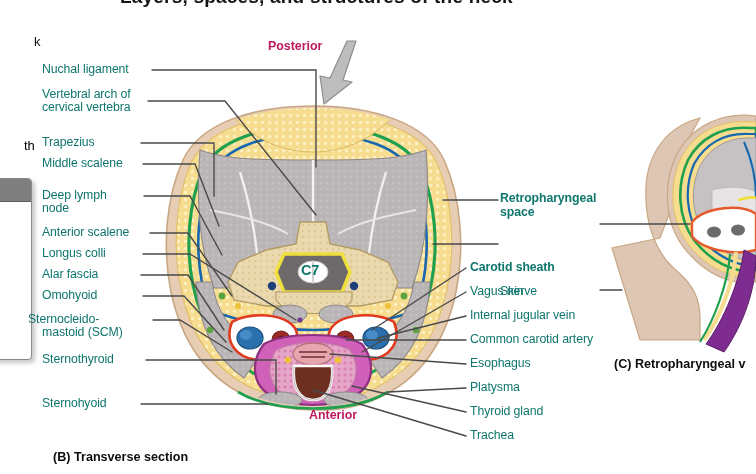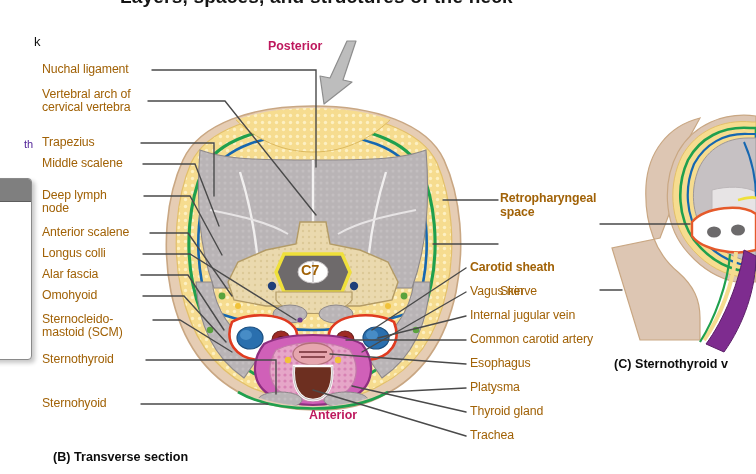--- a/index.html
+++ b/index.html
@@ -11,24 +11,24 @@
   .cut-title{position:absolute;left:120px;top:-14px;width:560px;height:22px;
              font-size:19px;font-weight:700;color:#151515;white-space:nowrap;
              overflow:hidden;letter-spacing:.2px;}
 
   
   .side-win{position:absolute;left:-30px;top:178px;width:60px;height:180px;
             background:#ffffff;border:1.6px solid #8a8a8a;border-radius:4px;
             box-shadow:3px 3px 4px rgba(0,0,0,.22);overflow:hidden;}
   .side-win-bar{height:22px;background:#7f7f7f;border-bottom:1.5px solid #5d5d5d;}
   .side-win-t1{position:absolute;left:34px;top:34px;font-size:13px;color:#111;}
-  .side-win-t2{position:absolute;left:24px;top:138px;font-size:11px;color:#4c1d95;}
-
-  
-  .lbl{position:absolute;font-size:12.3px;line-height:13.4px;color:#a16207;
+  .side-win-t2{position:absolute;left:24px;top:138px;font-size:13px;color:#000000;}
+
+  
+  .lbl{position:absolute;font-size:12.3px;line-height:13.4px;color:#0f766e;
        white-space:pre;letter-spacing:-.1px;}
   .lbl.b{font-weight:700;}
   .lbl.r{text-align:left;}
   .lbl.lft{text-align:right;}
 
   
   .cap{position:absolute;font-size:12.6px;font-weight:700;color:#0d0d0d;
        white-space:nowrap;}
 
   
@@ -243,21 +243,21 @@
   <div class="lbl lft" style="left:42px;top:88px;">Vertebral arch of</div>
   <div class="lbl lft" style="left:42px;top:101px;">cervical vertebra</div>
   <div class="lbl lft" style="left:42px;top:136px;">Trapezius</div>
   <div class="lbl lft" style="left:42px;top:157px;">Middle scalene</div>
   <div class="lbl lft" style="left:42px;top:189px;">Deep lymph</div>
   <div class="lbl lft" style="left:42px;top:202px;">node</div>
   <div class="lbl lft" style="left:42px;top:226px;">Anterior scalene</div>
   <div class="lbl lft" style="left:42px;top:247px;">Longus colli</div>
   <div class="lbl lft" style="left:42px;top:268px;">Alar fascia</div>
   <div class="lbl lft" style="left:42px;top:289px;">Omohyoid</div>
-  <div class="lbl lft" style="left:42px;top:313px;">Sternocleido-</div>
+  <div class="lbl lft" style="left:28px;top:313px;">Sternocleido-</div>
   <div class="lbl lft" style="left:42px;top:326px;">mastoid (SCM)</div>
   <div class="lbl lft" style="left:42px;top:353px;">Sternothyroid</div>
   <div class="lbl lft" style="left:42px;top:397px;">Sternohyoid</div>
 
   <div class="lbl r b" style="left:500px;top:192px;">Retropharyngeal</div>
   <div class="lbl r b" style="left:500px;top:206px;">space</div>
   <div class="lbl r" style="left:500px;top:238px;margin-top:47px;">Skin</div>
   <div class="lbl r b" style="left:470px;top:261px;">Carotid sheath</div>
   <div class="lbl r" style="left:470px;top:285px;">Vagus nerve</div>
   <div class="lbl r" style="left:470px;top:309px;">Internal jugular vein</div>
@@ -266,15 +266,15 @@
   <div class="lbl r" style="left:470px;top:381px;">Platysma</div>
   <div class="lbl r" style="left:470px;top:405px;">Thyroid gland</div>
   <div class="lbl r" style="left:470px;top:429px;">Trachea</div>
 
   <div class="lbl b" style="left:301px;top:264px;font-size:14.5px;">C7</div>
 
   <div class="dirword" style="left:268px;top:39px;">Posterior</div>
   <div class="dirword" style="left:275px;top:408px;margin-left:34px;">Anterior</div>
 
   <div class="cap" style="left:53px;top:450px;">(B) Transverse section</div>
-  <div class="cap" style="left:614px;top:357px;">(C)  Sternothyroid v</div>
+  <div class="cap" style="left:614px;top:357px;">(C)  Retropharyngeal v</div>
 
 </div>
 
 </body></html>

